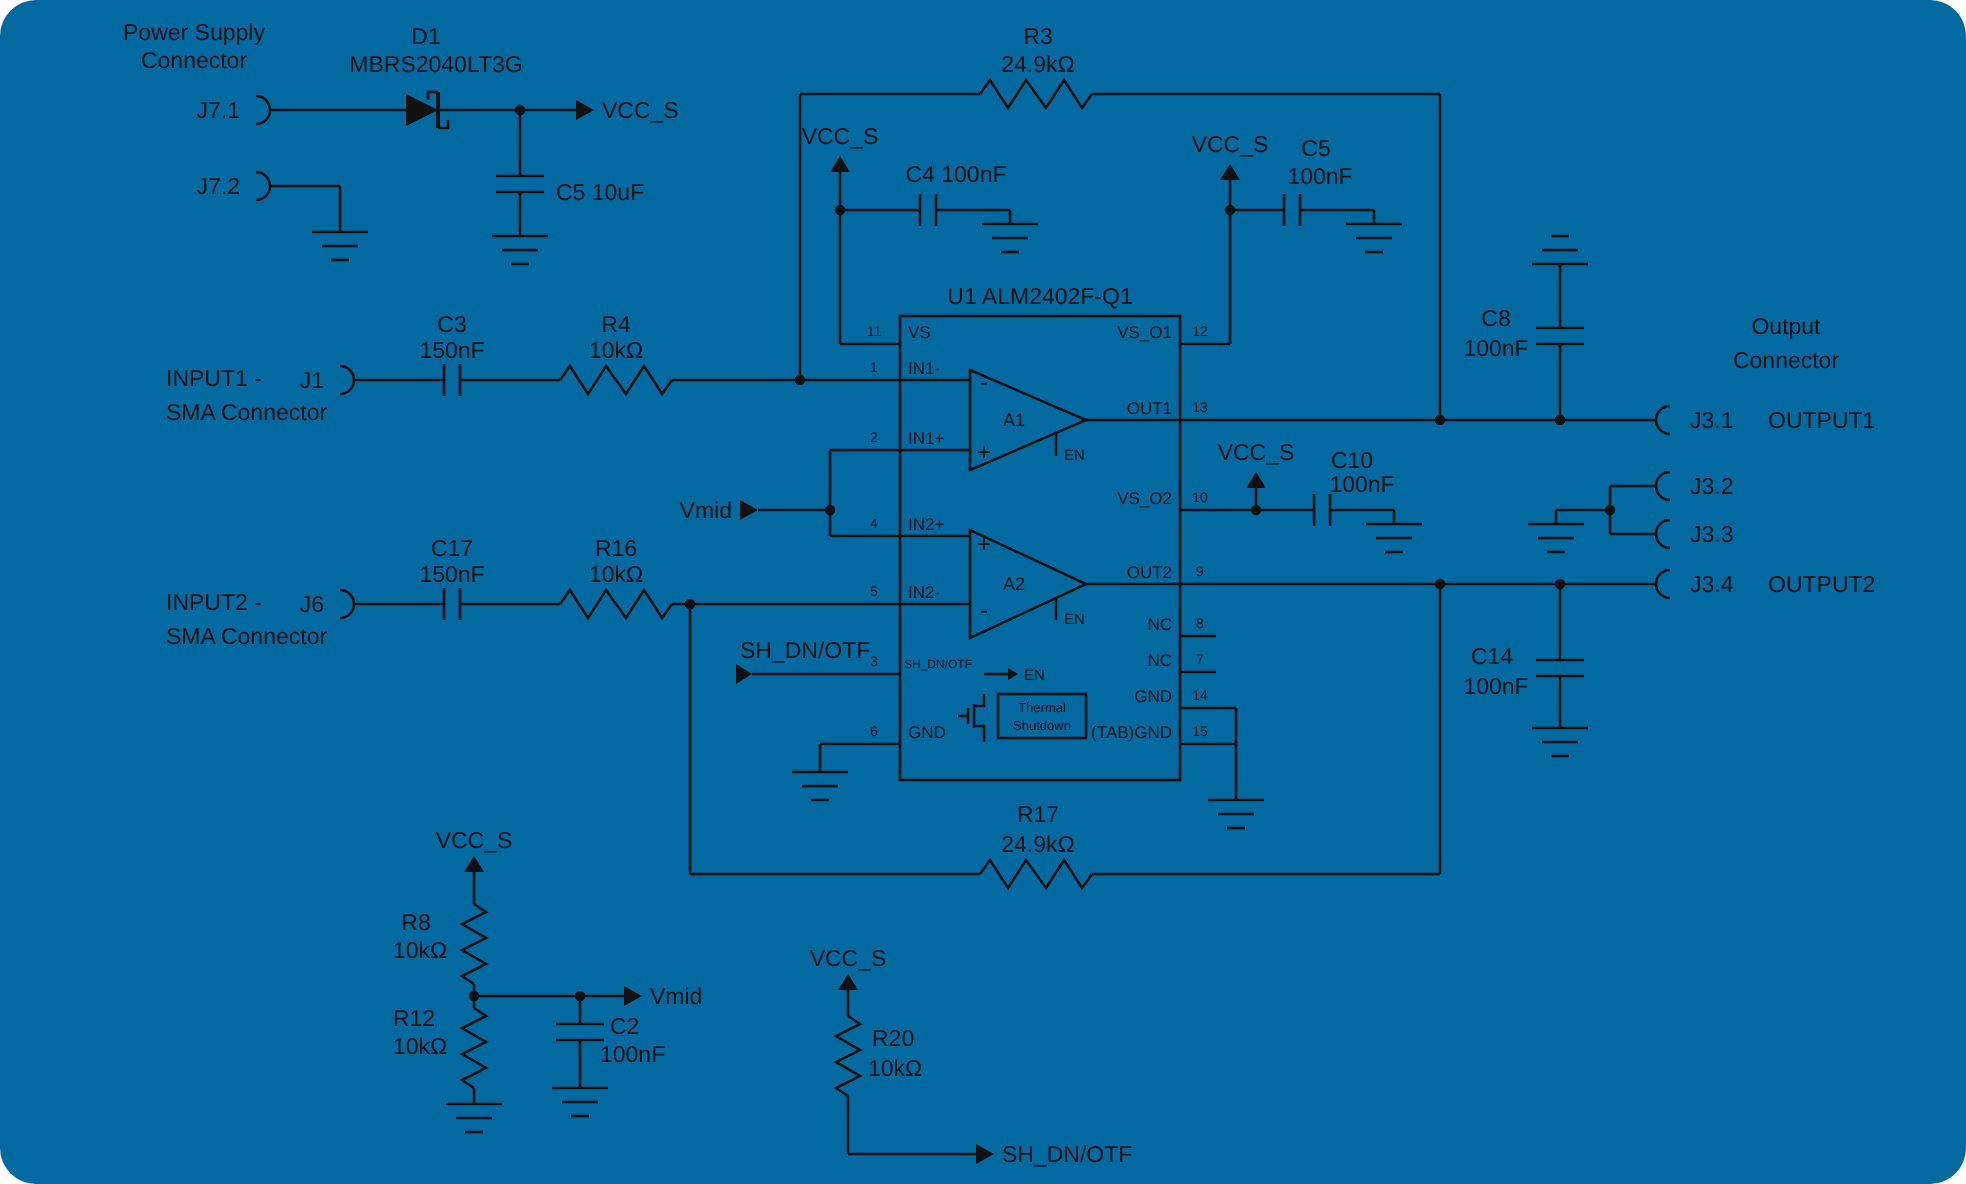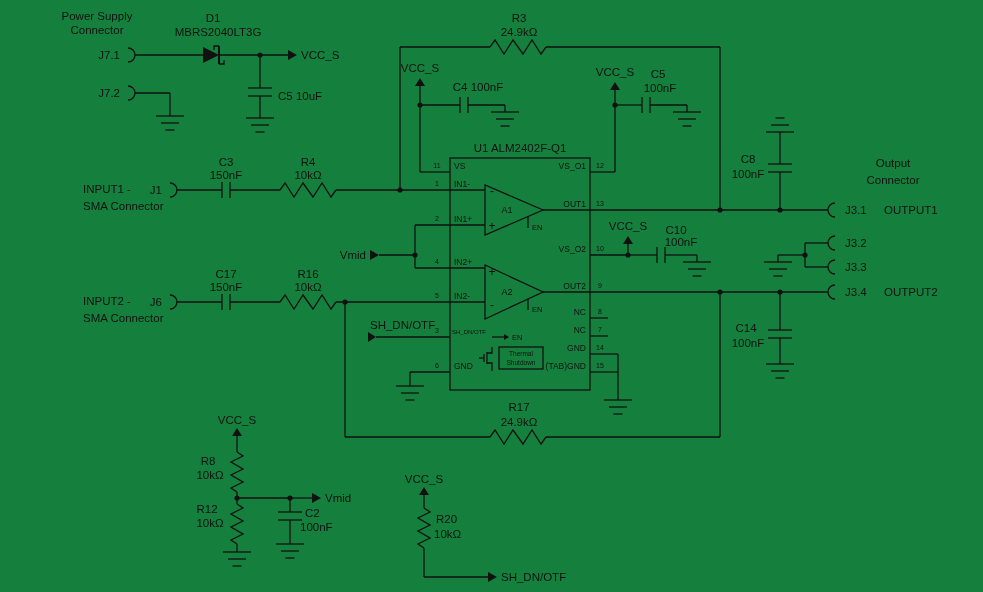--- a/index.html
+++ b/index.html
@@ -1,16 +1,16 @@
 <!DOCTYPE html>
 <html><head>
 <meta charset="utf-8">
 <style>
   html,body{margin:0;padding:0;background:#ffffff;}
-  #canvas{width:983px;height:592px;background:#15803d;position:relative;overflow:hidden;}
+  #canvas{width:983px;height:592px;background:#0369a1;position:relative;overflow:hidden;border-radius:18px;}
   svg{display:block;}
   .wire line, .wire polyline, .wire path{stroke:#111;stroke-width:1.3;fill:none;}
   .comp{stroke:#111;stroke-width:1.3;fill:none;}
   .thick{stroke:#111;stroke-width:2;fill:none;}
   .fillk{fill:#111;stroke:none;}
   text{font-family:"Liberation Sans","DejaVu Sans",sans-serif;fill:#111;}
   .t12{font-size:11.5px;}
   .t9{font-size:9px;}
   .t85{font-size:8.5px;}
   .t7{font-size:7px;}

